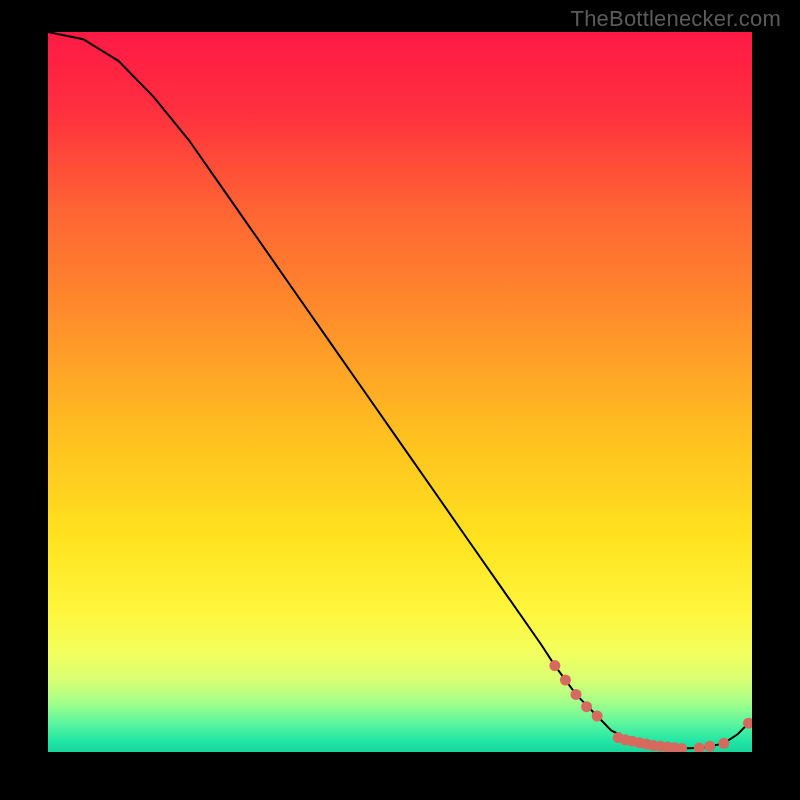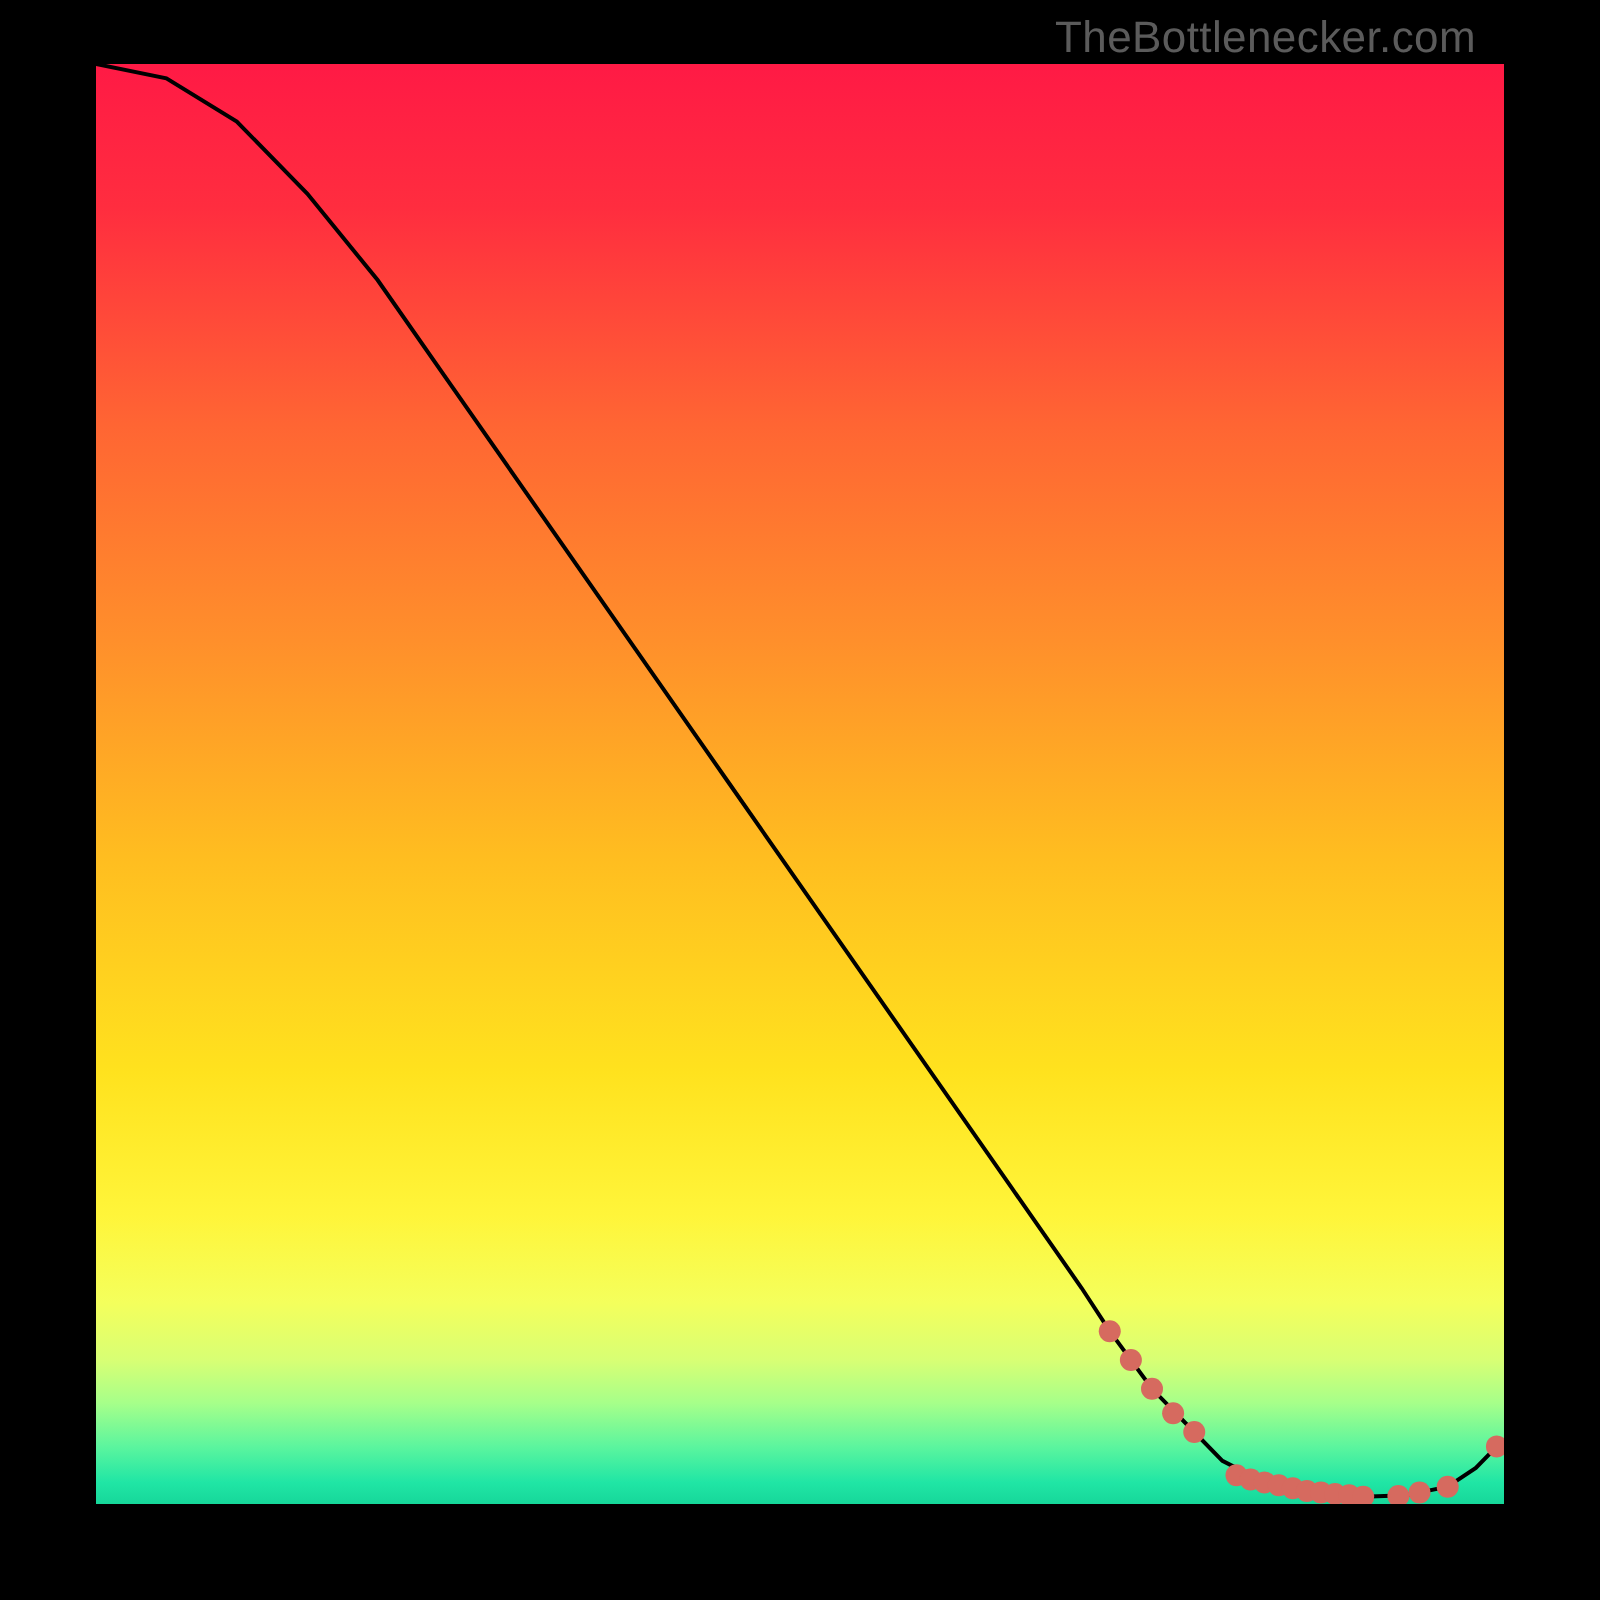--- a/index.html
+++ b/index.html
@@ -8,20 +8,21 @@
     width: 800px;
     height: 800px;
     background: #000;
     overflow: hidden;
   }
   .wrap {
     position: relative;
     width: 752px;
     height: 800px;
     background: #000;
+    padding-left: 43px;
   }
   .watermark {
     position: absolute;
     top: 6px;
     right: 14px;
     font-family: Arial, Helvetica, sans-serif;
     font-size: 22px;
     color: #5b5b5b;
     letter-spacing: 0.2px;
     user-select: none;

